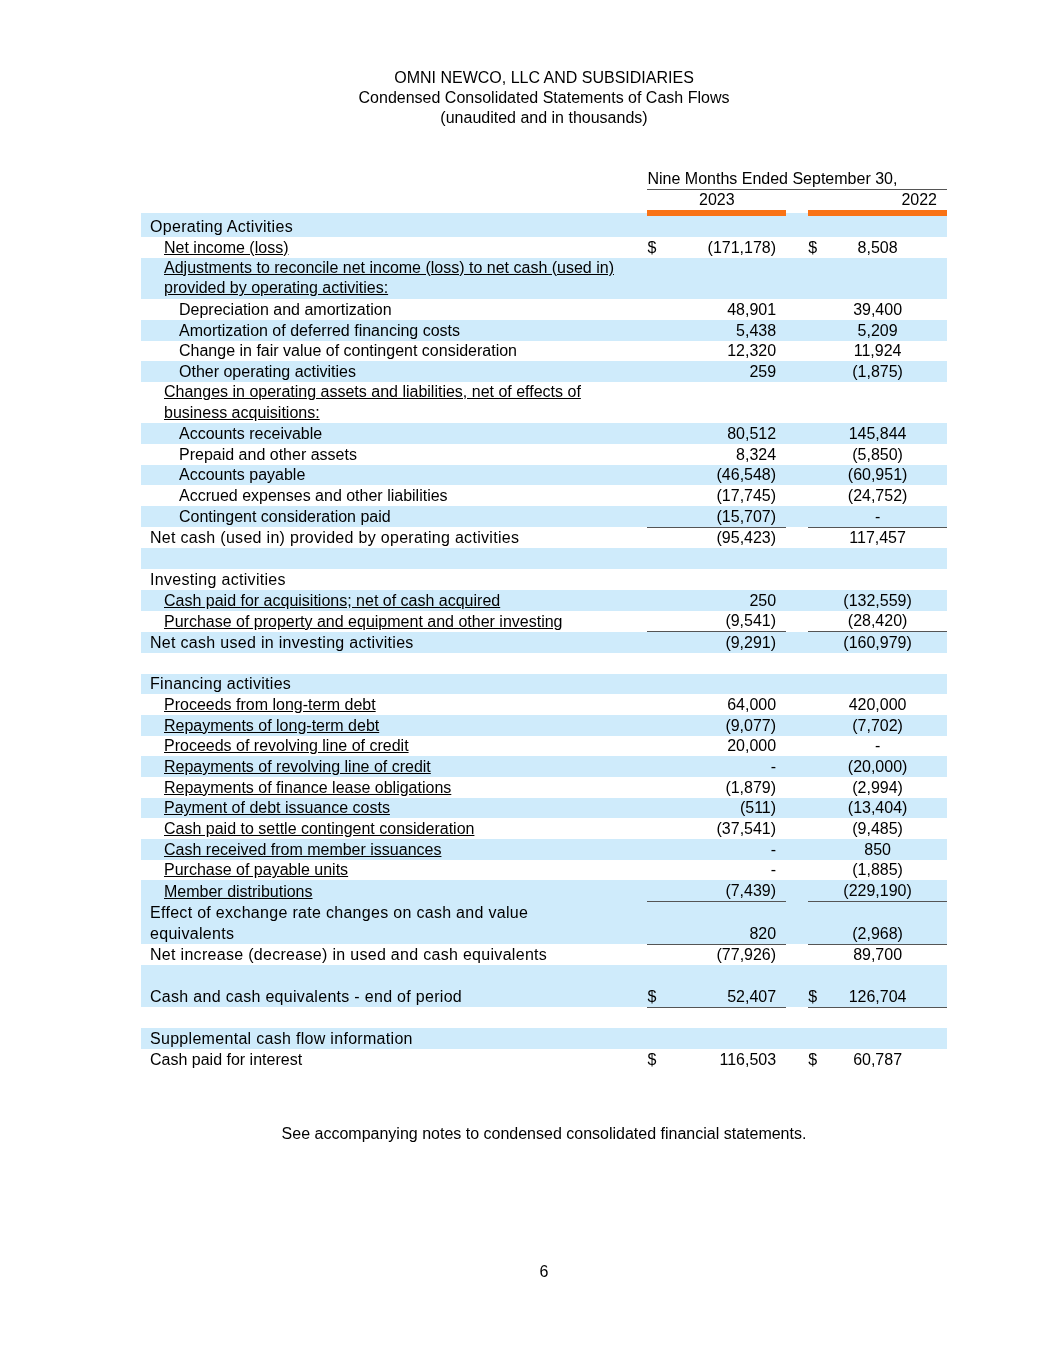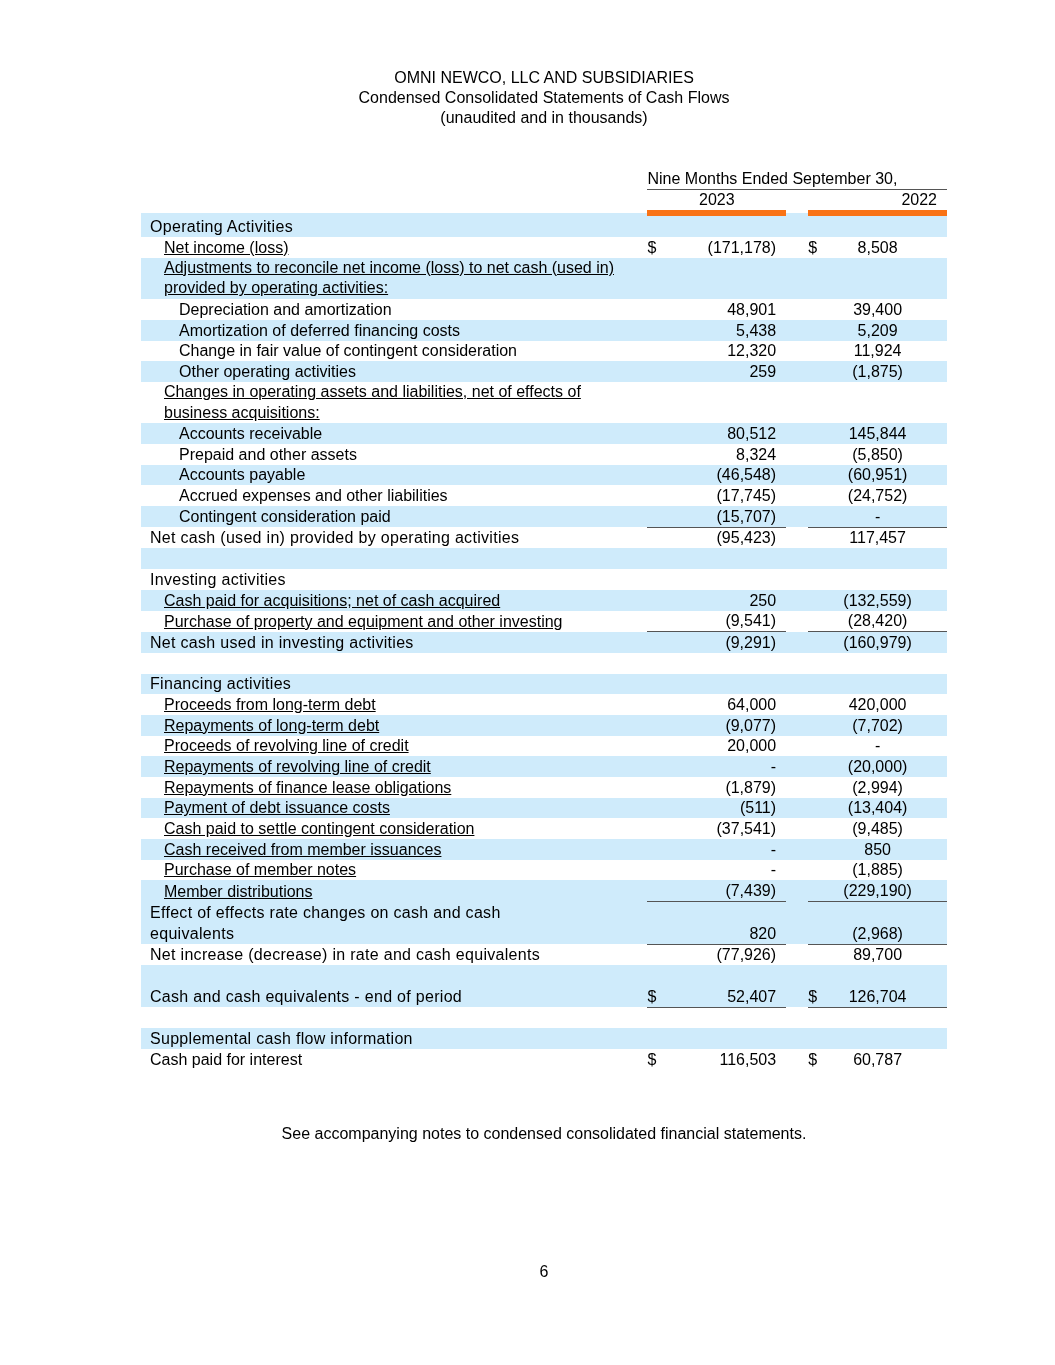--- a/index.html
+++ b/index.html
@@ -275,54 +275,54 @@
   </tr>
   <tr class="shade">
     <td class="c-label i1">Cash received from member issuances</td>
     <td></td>
         <td class="c-val1">-</td>
     <td class="c-gap"></td>
         <td></td>
         <td class="c-val2">850</td>
   </tr>
   <tr>
-    <td class="c-label i1">Purchase of member notes</td>
+    <td class="c-label i1">Purchase of payable units</td>
     <td></td>
         <td class="c-val1">-</td>
     <td class="c-gap"></td>
         <td></td>
         <td class="c-val2">(1,885)</td>
   </tr>
   <tr class="shade">
     <td class="c-label i1">Member distributions</td>
     <td class="ul1"></td>
         <td class="c-val1 ul1">(7,439)</td>
     <td class="c-gap"></td>
         <td class="ul1"></td>
         <td class="c-val2 ul1">(229,190)</td>
   </tr>
 
   <tr class="shade">
-    <td class="c-label i0 section">Effect of effects rate changes on cash and cash</td>
+    <td class="c-label i0 section">Effect of exchange rate changes on cash and value</td>
     <td></td>
         <td></td>
         <td class="c-gap"></td>
         <td></td>
         <td></td>
   </tr>
   <tr class="shade">
     <td class="c-label i0 section">equivalents</td>
     <td class="ul1"></td>
         <td class="c-val1 ul1">820</td>
     <td class="c-gap"></td>
         <td class="ul1"></td>
         <td class="c-val2 ul1">(2,968)</td>
   </tr>
   <tr>
-    <td class="c-label i0 section">Net increase (decrease) in rate and cash equivalents</td>
+    <td class="c-label i0 section">Net increase (decrease) in used and cash equivalents</td>
     <td></td>
         <td class="c-val1">(77,926)</td>
     <td class="c-gap"></td>
         <td></td>
         <td class="c-val2">89,700</td>
   </tr>
   <tr class="shade">
         <td colspan="6"></td>
       </tr>
 

